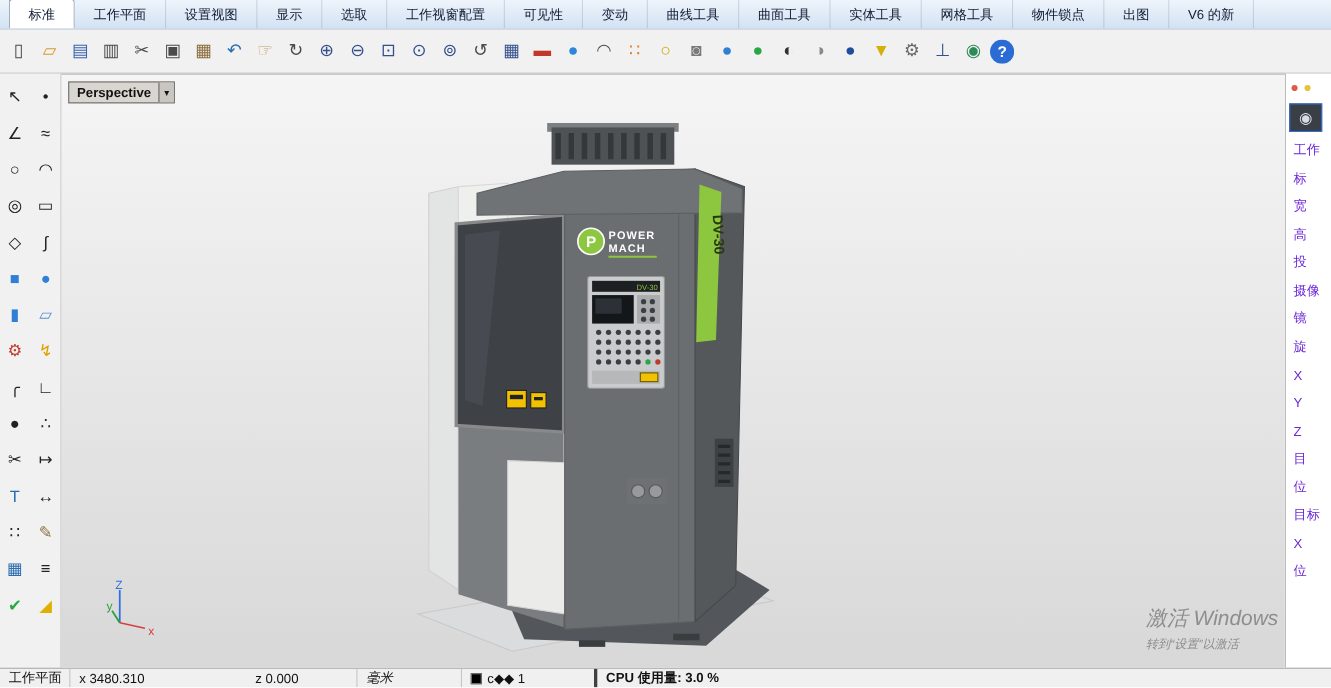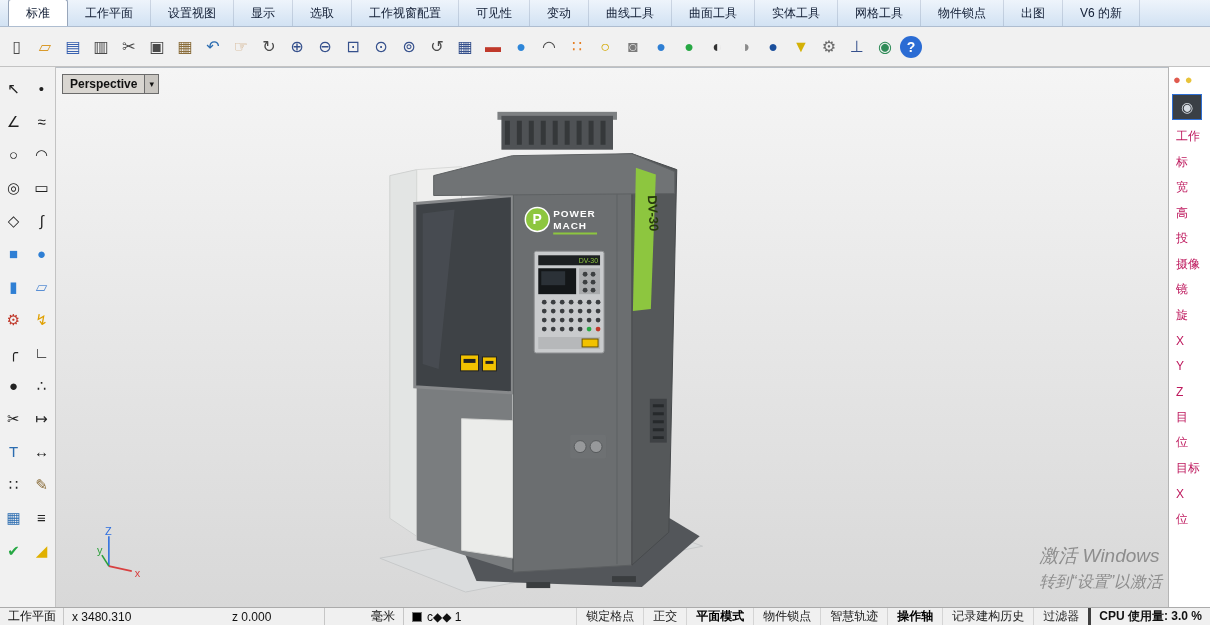--- a/index.html
+++ b/index.html
@@ -37,42 +37,42 @@
     overflow:hidden; border-top:1px solid #b9bfc6; }
   .machine-svg { position:absolute; inset:0; width:100%; height:100%; }
   .vp-chip { position:absolute; top:6px; left:6px; display:flex; align-items:stretch;
     background:#d9d6d1; border:1px solid #6b6b6b; font-size:12px; font-weight:bold; color:#111; }
   .vp-chip > span:first-child { padding:2px 7px; }
   .vp-dd { border-left:1px solid #6b6b6b; background:#c9c6c1; padding:0 4px; font-size:9px;
     display:flex; align-items:center; font-weight:normal; }
   .watermark { position:absolute; right:6px; bottom:14px; color:rgba(108,108,108,.7);
     pointer-events:none;font-style:italic; }
   .wm1 { font-size:19px; }
-  .wm2 { font-size:16px; margin-top:3px; }
+  .wm2 { font-size:11px; margin-top:3px; }
 
   
   .right-panel { flex:0 0 42px; background:#fff; border-left:1px solid #b5b5b5;
     overflow:hidden; padding-top:4px; }
   .rp-top { display:flex; gap:4px; padding:2px 4px; }
   .rp-circle { font-size:13px; line-height:1; }
   .rp-tab { width:30px; height:26px; margin:6px 3px 2px; background:#3a3f45;
     border:1px solid #2e6fd4; display:flex; align-items:center; justify-content:center;
     color:#d7dde4; font-size:14px; }
   .rp-list { margin-top:4px; }
-  .rp-item { height:25.5px; font-size:12px; color:#be185d; padding-left:7px;
+  .rp-item { height:25.5px; font-size:12px; color:#6d28d9; padding-left:7px;
     display:flex; align-items:center; white-space:nowrap; }
 
   
   .statusbar { flex:0 0 18px; background:#f0f0f0; border-top:1px solid #ababab;
     display:flex; align-items:center; font-size:12px; color:#111; overflow:hidden; }
   .sb-cell { padding:0 8px; white-space:nowrap; }
   .sb-cplane { width:64px; border-right:1px solid #c6c6c6; }
   .sb-x { width:160px; }
   .sb-z { width:100px; }
-  .sb-units { width:80px; text-align:right; border-left:1px solid #c6c6c6; border-right:1px solid #c6c6c6; }
+  .sb-units { width:96px; text-align:left; border-left:1px solid #c6c6c6; border-right:1px solid #c6c6c6;font-style:italic; }
   .sb-layer { display:flex; align-items:center; gap:5px; width:120px; }
   .sb-swatch { width:10px; height:10px; background:#000; border:1px solid #777; display:inline-block; }
   .sb-toggles { margin-left:auto; display:flex; }
   .sb-toggle { padding:0 9px; border-left:1px solid #d4d4d4; white-space:nowrap; color:#222; }
   .sb-toggle[data-active="true"] { font-weight:bold; color:#000; }
   .sb-cpu { border-left:3px solid #404040;font-weight:bold; }
 </style>
 </head>
 <body>
 
@@ -515,42 +515,16 @@
 
   <div class="statusbar" data-name="status-bar">
     <div class="sb-cell sb-cplane" data-name="cplane-button">工作平面</div>
     <div class="sb-cell sb-x" data-name="x-coordinate">x 3480.310</div>
     <div class="sb-cell sb-z" data-name="z-coordinate">z 0.000</div>
     <div class="sb-cell sb-units" data-name="units-label">毫米</div>
     <div class="sb-cell sb-layer" data-name="layer-indicator">
       <span class="sb-swatch" data-name="layer-color-swatch"></span>
       <span data-name="layer-name">c◆◆ 1</span>
     </div>
-    <div class="sb-toggles" data-name="status-toggles">
-      <div class="sb-toggle" data-name="status-toggle">
-          <span>锁定格点</span>
-        </div>
-        <div class="sb-toggle" data-name="status-toggle">
-          <span>正交</span>
-        </div>
-        <div class="sb-toggle" data-name="status-toggle" data-active="true">
-          <span>平面模式</span>
-        </div>
-        <div class="sb-toggle" data-name="status-toggle">
-          <span>物件锁点</span>
-        </div>
-        <div class="sb-toggle" data-name="status-toggle">
-          <span>智慧轨迹</span>
-        </div>
-        <div class="sb-toggle" data-name="status-toggle" data-active="true">
-          <span>操作轴</span>
-        </div>
-        <div class="sb-toggle" data-name="status-toggle">
-          <span>记录建构历史</span>
-        </div>
-        <div class="sb-toggle" data-name="status-toggle">
-          <span>过滤器</span>
-        </div>
-    </div>
     <div class="sb-cell sb-cpu" data-name="cpu-usage">CPU 使用量: 3.0 %</div>
   </div>
 
 </div>
 
 </body></html>

